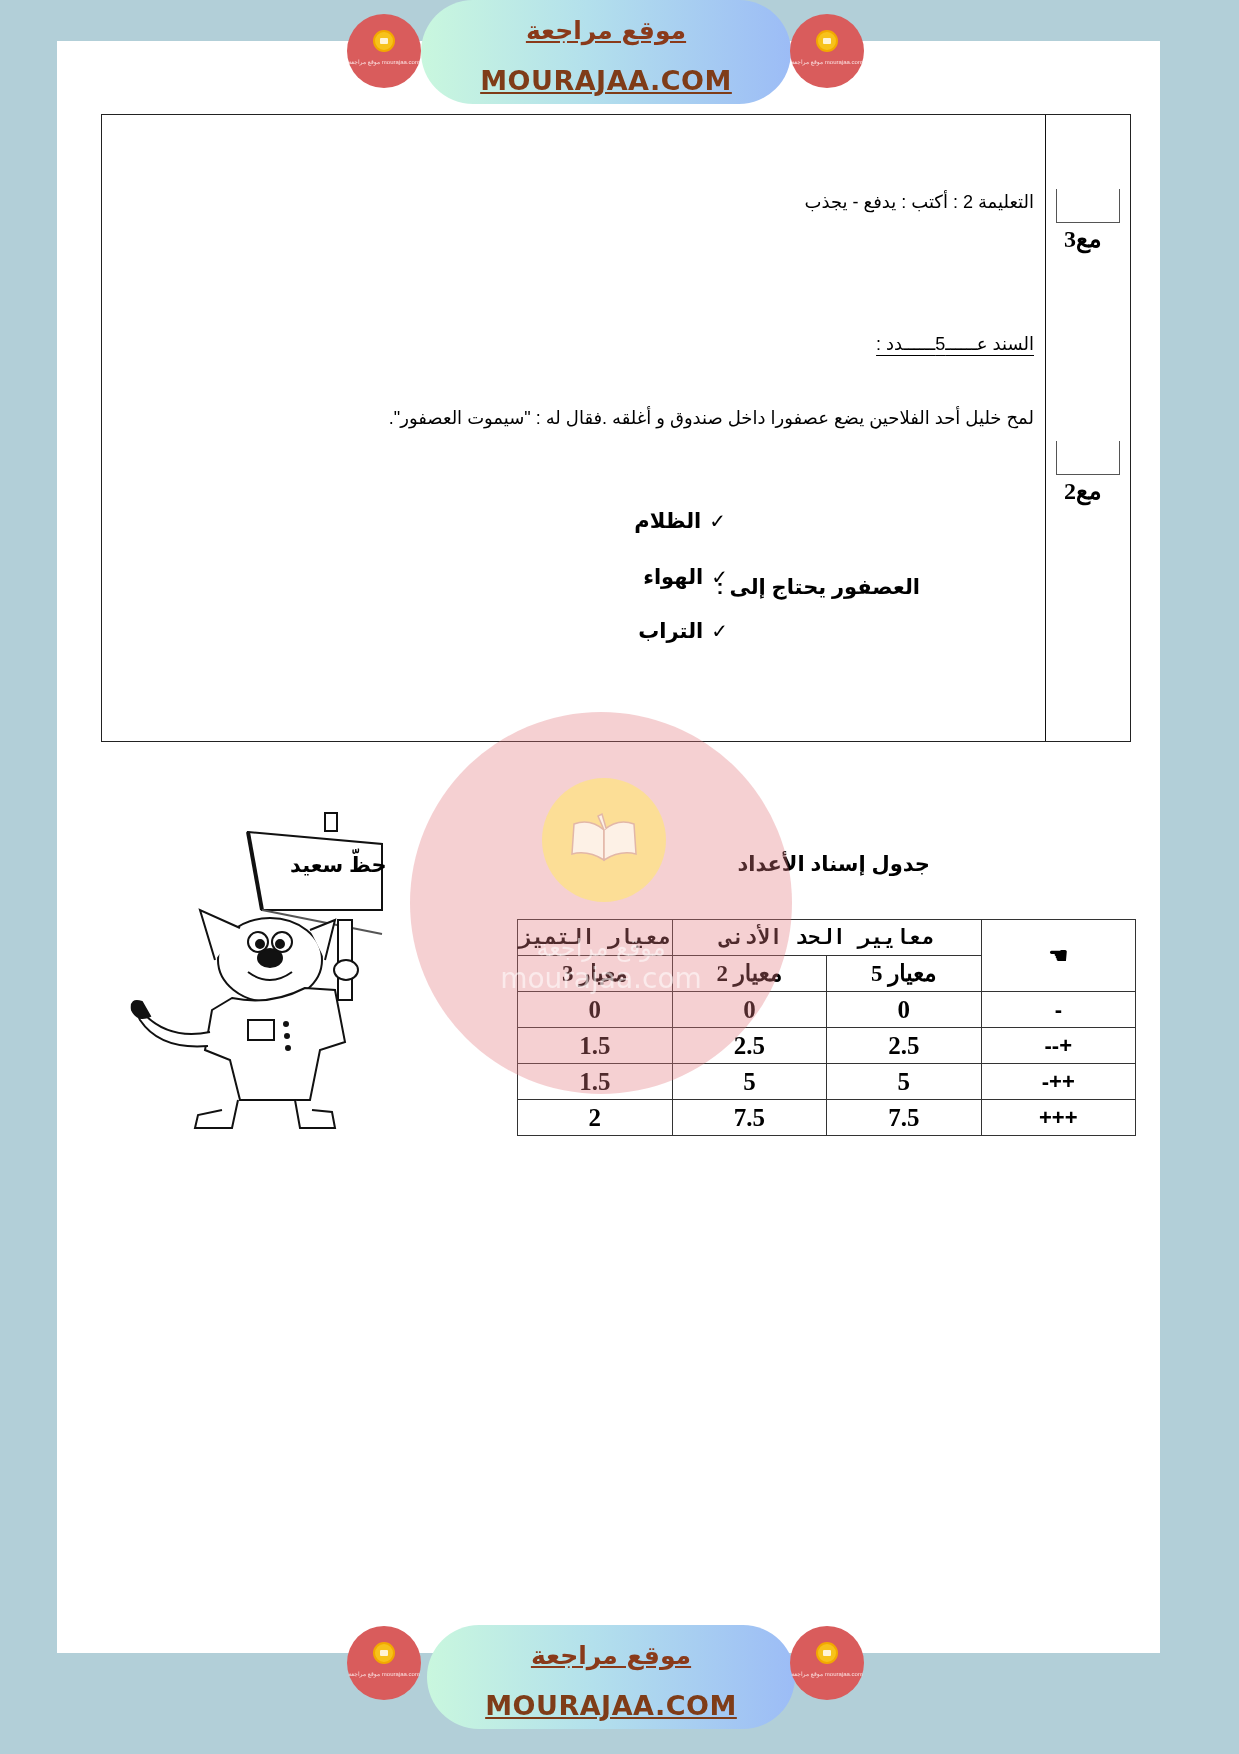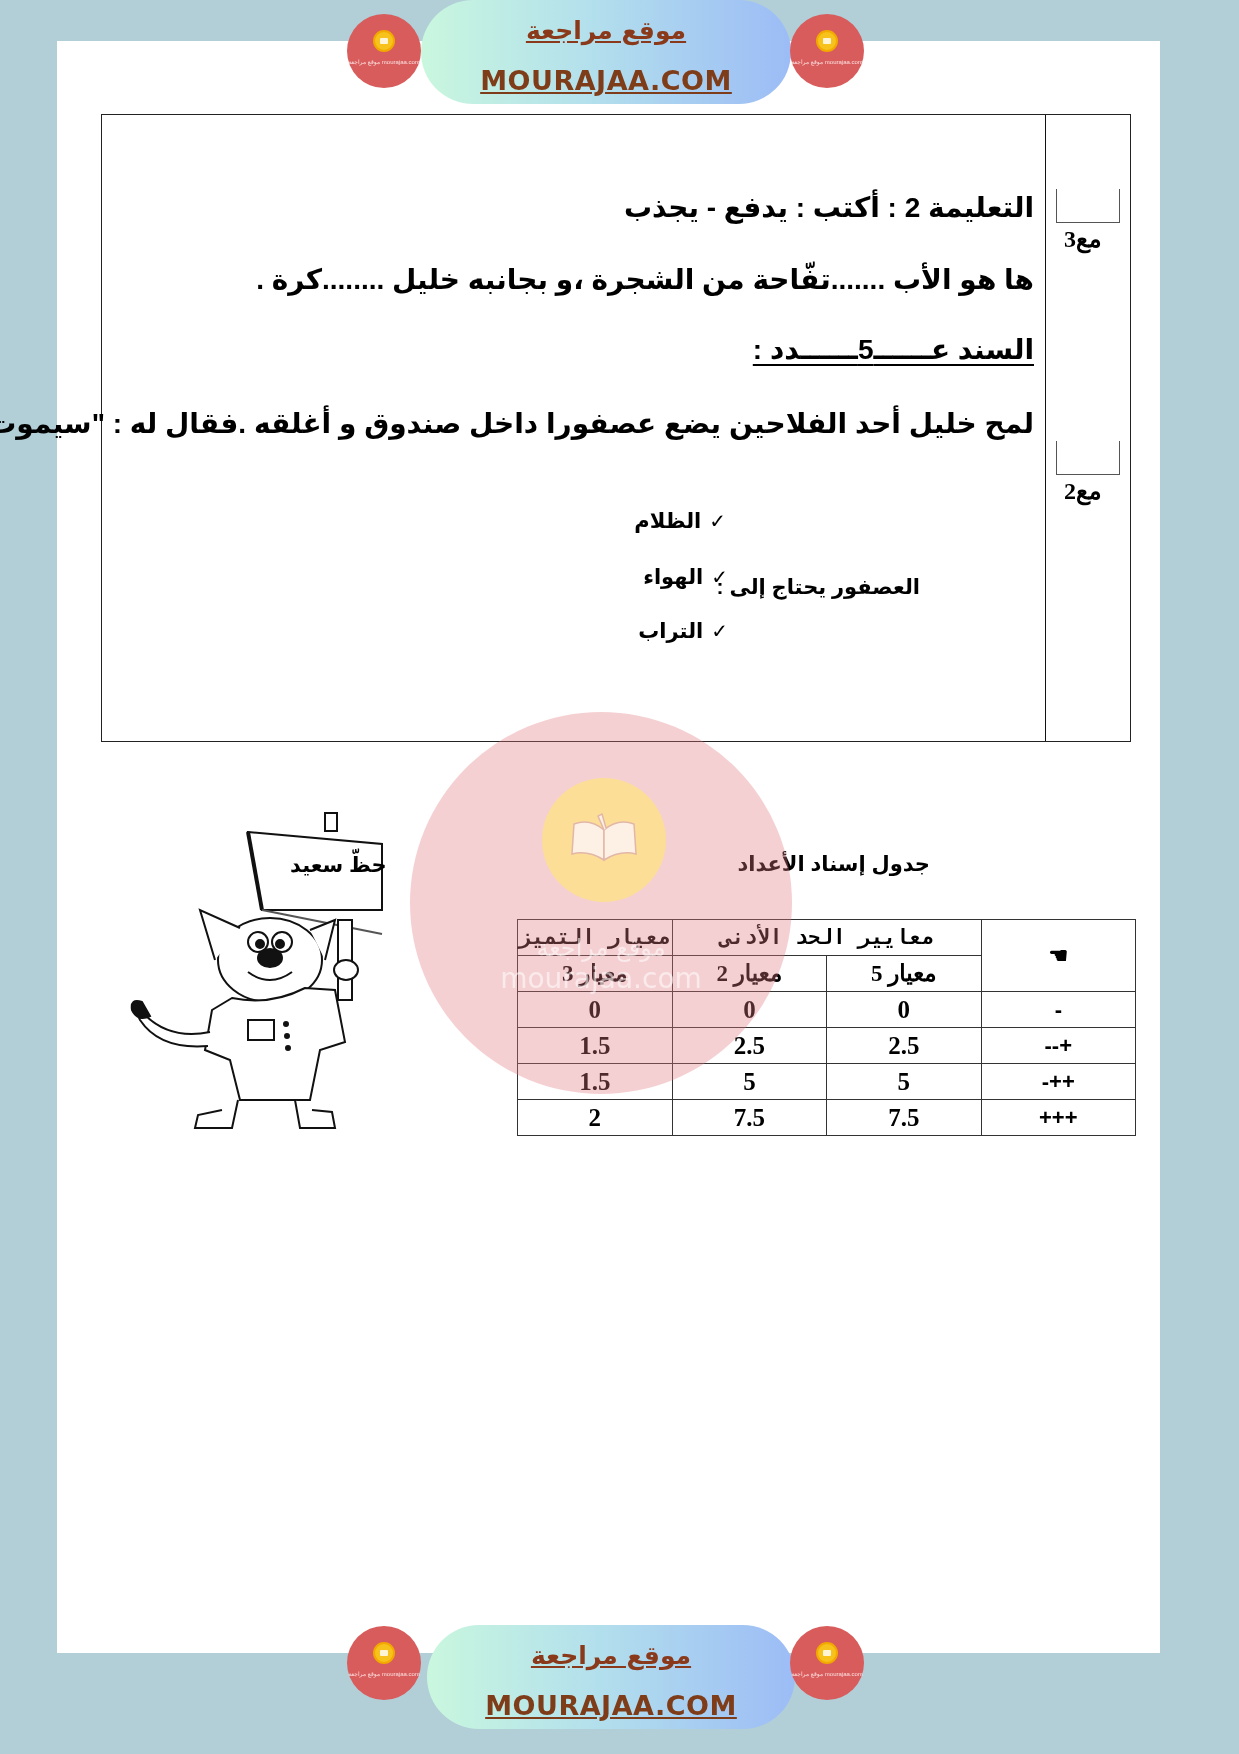--- a/index.html
+++ b/index.html
@@ -60,21 +60,21 @@
   }
   .score-box {
     position: absolute; width: 64px; height: 34px;
     border-left: 1.5px solid #555; border-right: 1.5px solid #555; border-bottom: 1.5px solid #555;
   }
   .score-label {
     position: absolute; font-family: "Liberation Serif", serif; font-weight: bold;
     font-size: 24px; direction: rtl;
   }
   .line {
-    position: absolute; right: 0; font-weight: bold; font-size: 28px;
+    position: absolute; right: 0; font-weight: normal; font-size: 18px;
     direction: rtl; text-align: right; white-space: nowrap;
   }
   .underline { text-decoration: underline; text-underline-offset: 5px; }
   .opt {
     position: absolute; font-weight: bold; font-size: 21px; direction: rtl; white-space: nowrap;
   }
   .opt .chk { font-family: "DejaVu Sans", sans-serif; font-size: 20px; margin-left: 8px; }
   
   .wm-circle {
     position: absolute; left: 410px; top: 712px; width: 382px; height: 382px; border-radius: 50%;
@@ -135,21 +135,20 @@
 <div class="frame">
   <div class="divider"></div>
 
   <div class="score-box" style="left:954px; top:74px;"></div>
   <div class="score-label" style="left:962px; top:110px;">مع3</div>
 
   <div class="score-box" style="left:954px; top:326px;"></div>
   <div class="score-label" style="left:962px; top:362px;">مع2</div>
 
   <div class="line" style="right:96px; top:76px;">التعليمة 2 : أكتب :   يدفع   -   يجذب</div>
-  <div class="line" style="right:96px; top:148px;">ها هو الأب .......تفّاحة من الشجرة ،و بجانبه خليل ........كرة .</div>
   <div class="line underline" style="right:96px; top:218px;">السند عــــــ5ــــــدد :</div>
   <div class="line" style="right:96px; top:292px;">لمح خليل أحد الفلاحين يضع عصفورا داخل صندوق و أغلقه .فقال له : "سيموت العصفور".</div>
 
   <div class="opt" style="right:404px; top:394px;">
     <span class="chk">✓</span><span>الظلام</span>
   </div>
   <div class="opt" style="right:402px; top:450px;">
     <span class="chk">✓</span><span>الهواء</span>
   </div>
   <div class="opt" style="right:402px; top:504px;">

